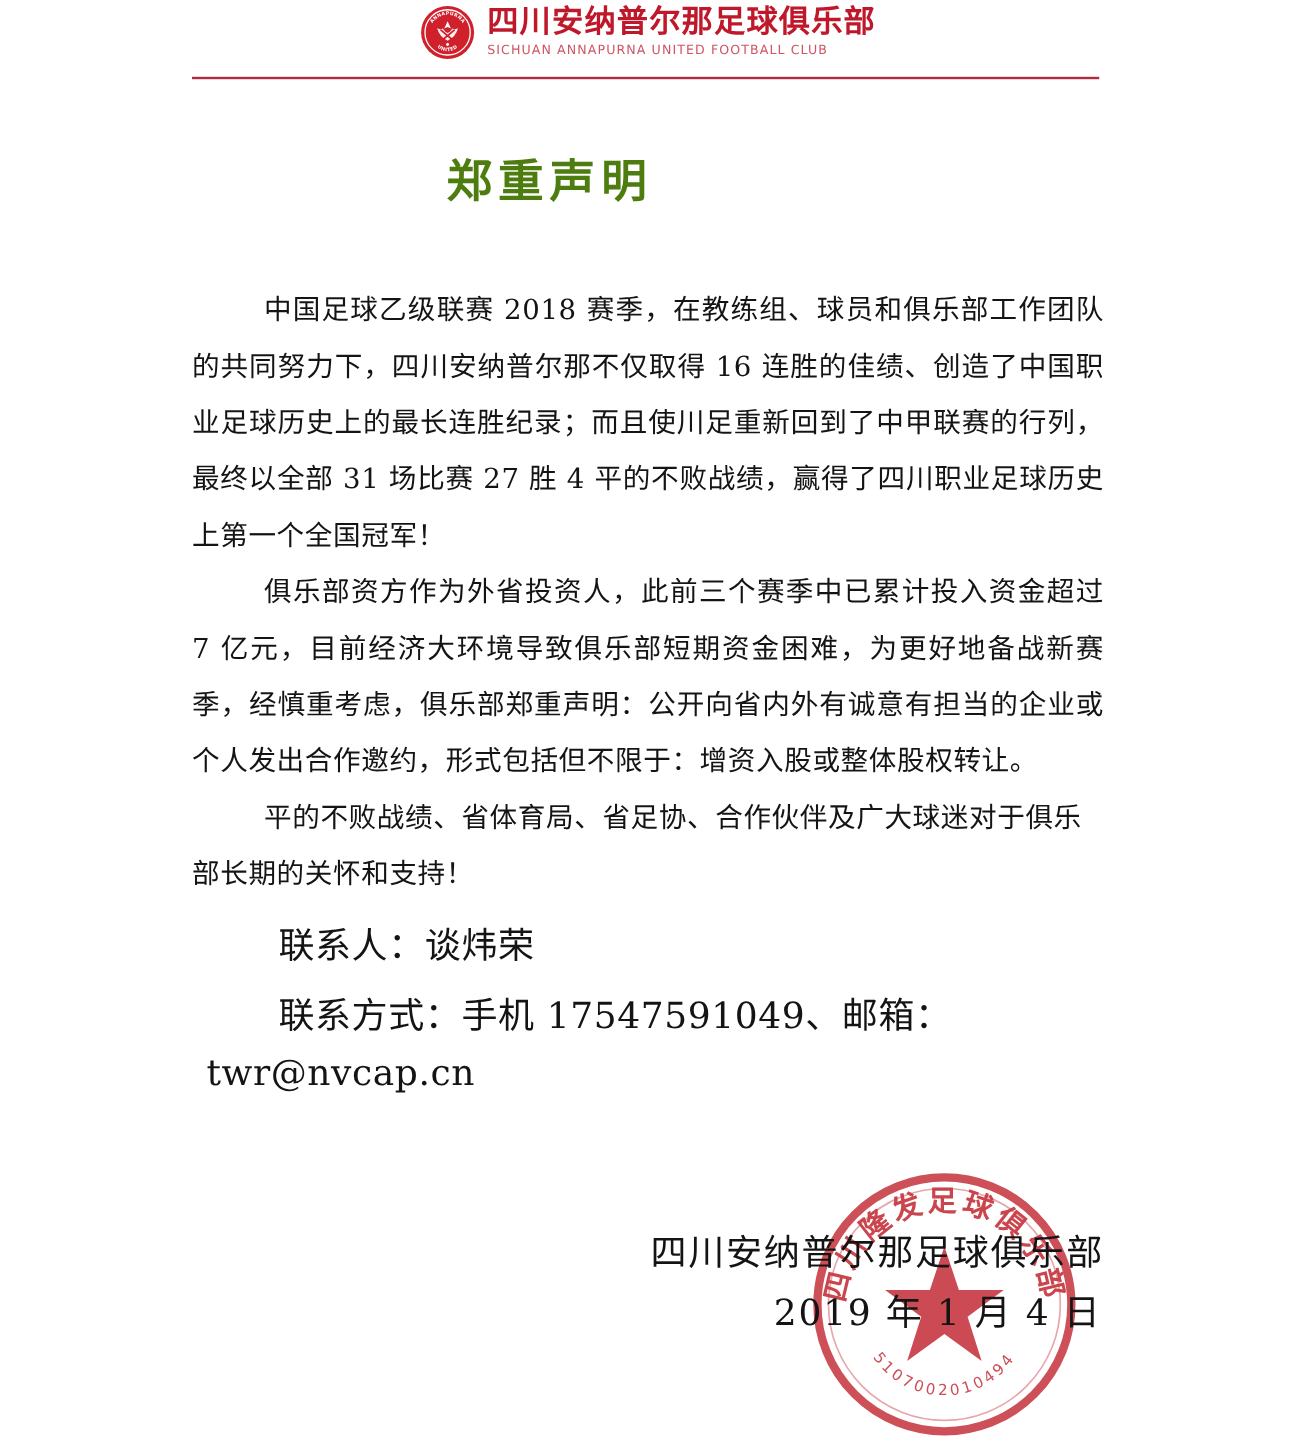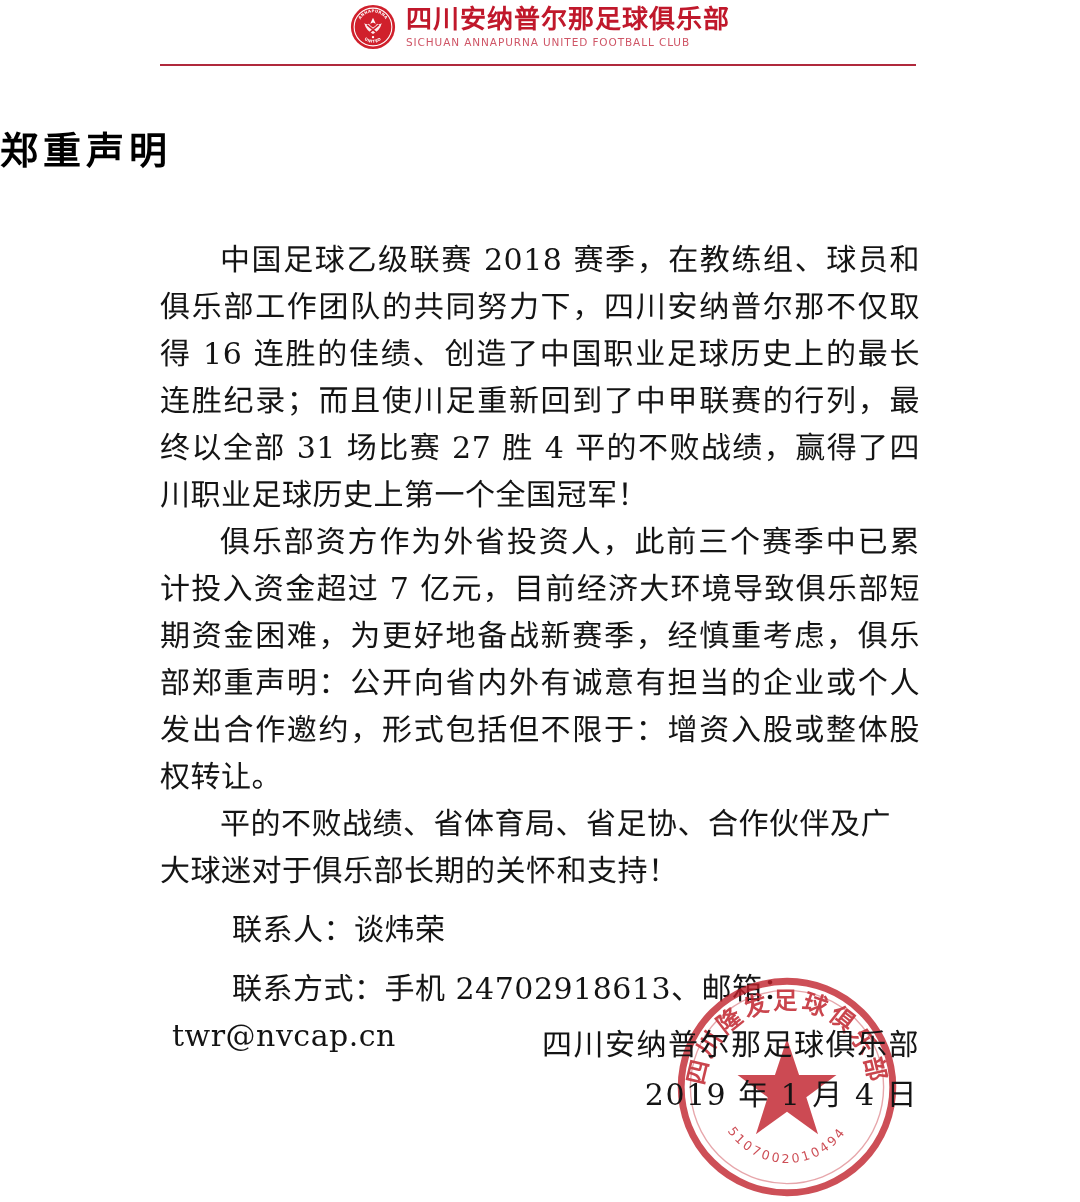--- a/index.html
+++ b/index.html
@@ -74,38 +74,38 @@
     height: 2px;
     background: #b0293c;
   }
 
   
   .doc-title {
     position: absolute;
     left: 0;
     top: 120px;
     width: 916px;
-    text-align: left;
+    text-align: center;
     font-family: "DejaVu Sans", "Liberation Sans", sans-serif;
     font-size: 38px;
     font-weight: 700;
     letter-spacing: 5px;
-    color: #000000;
+    color: #4d7c0f;
   }
 
   
   .body-block {
     position: absolute;
     left: 160px;
     top: 236px;
     width: 760px;
   }
   .para {
     margin: 0;
-    font-size: 30px;
+    font-size: 23px;
     line-height: 47px;
     text-align: justify;
     text-align-last: left;
     text-justify: inter-character;
     letter-spacing: 0.5px;
     color: #141414;
   }
   .para.indent { text-indent: 60px; }
   .para.tight { text-align: left; }
 
@@ -180,21 +180,21 @@
   <div class="rule"></div>
 </div>
 
 <div class="doc-title">郑重声明</div>
 
 <div class="body-block">
   <p class="para indent">中国足球乙级联赛 2018 赛季，在教练组、球员和俱乐部工作团队的共同努力下，四川安纳普尔那不仅取得 16 连胜的佳绩、创造了中国职业足球历史上的最长连胜纪录；而且使川足重新回到了中甲联赛的行列，最终以全部 31 场比赛 27 胜 4 平的不败战绩，赢得了四川职业足球历史上第一个全国冠军！</p>
   <p class="para indent">俱乐部资方作为外省投资人，此前三个赛季中已累计投入资金超过 7 亿元，目前经济大环境导致俱乐部短期资金困难，为更好地备战新赛季，经慎重考虑，俱乐部郑重声明：公开向省内外有诚意有担当的企业或个人发出合作邀约，形式包括但不限于：增资入股或整体股权转让。</p>
   <p class="para indent tight">平的不败战绩、省体育局、省足协、合作伙伴及广大球迷对于俱乐部长期的关怀和支持！</p>
   <p class="contact-line">联系人：谈炜荣</p>
-  <p class="contact-line">联系方式：手机 24702918613、邮箱：twr@nvcap.cn</p>
+  <p class="contact-line">联系方式：手机 17547591049、邮箱：twr@nvcap.cn</p>
 </div>
 
 <div class="seal">
   <svg viewBox="0 0 200 200" aria-hidden="true">
     <defs>
       <path id="sealArcTop" d="M 28 104 A 72 72 0 0 1 172 104"></path>
       <path id="sealArcBottom" d="M 38 104 A 62 62 0 0 0 162 104"></path>
     </defs>
     <circle cx="100" cy="100" r="92" fill="none" stroke="#c0202a" stroke-width="6" opacity="0.9"></circle>
     <circle cx="100" cy="100" r="84" fill="none" stroke="#c0202a" stroke-width="1.2" opacity="0.45"></circle>

